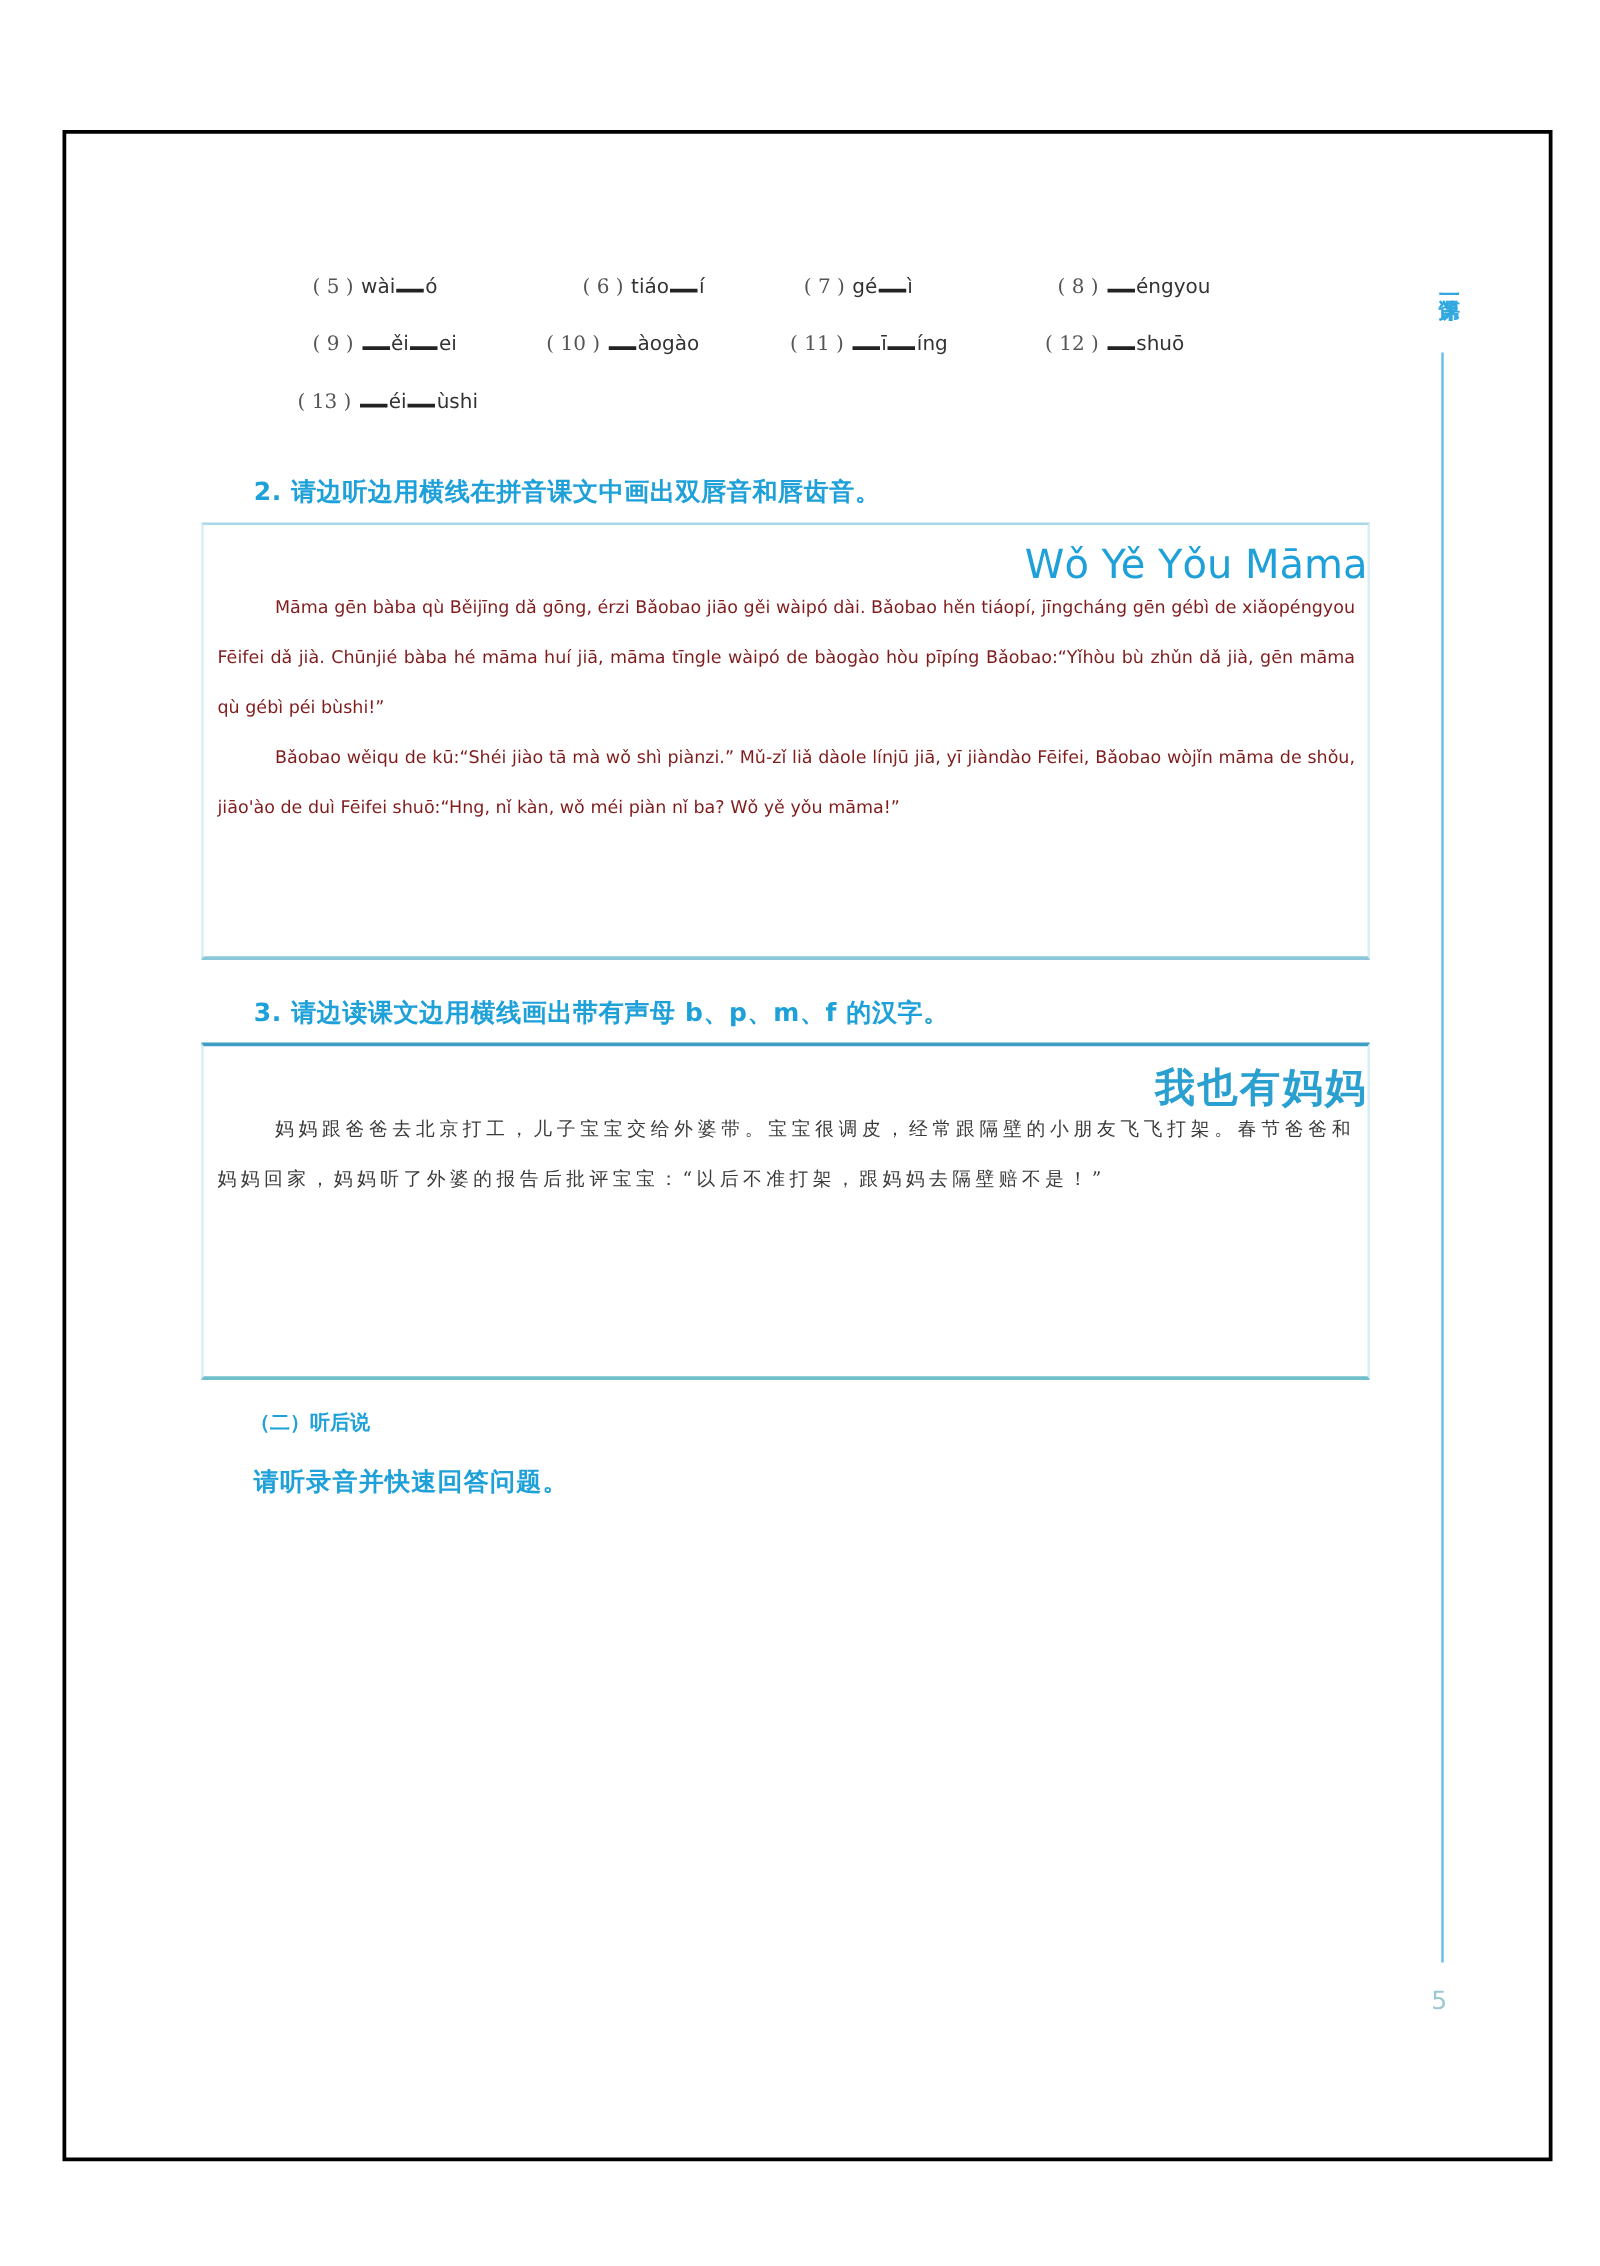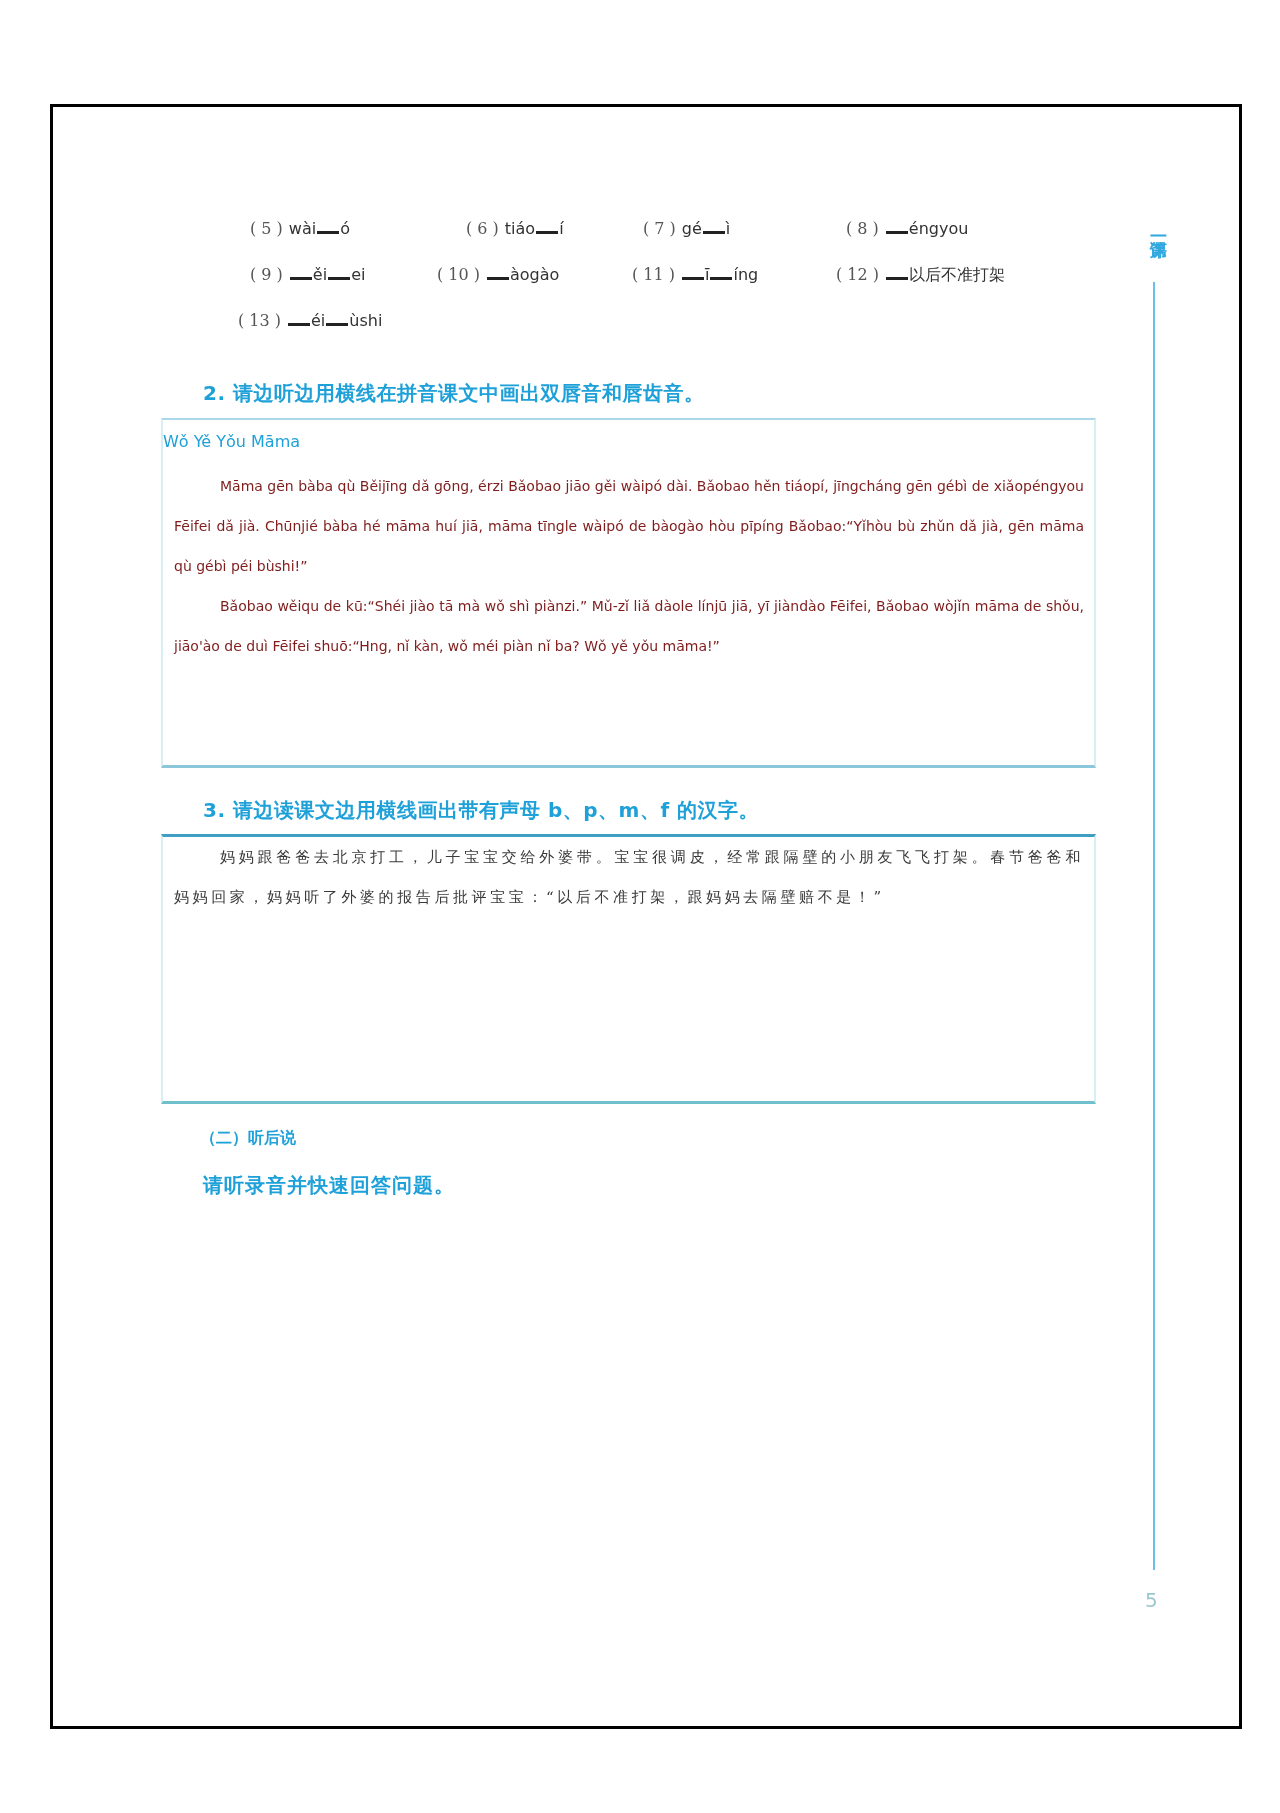--- a/index.html
+++ b/index.html
@@ -11,21 +11,21 @@
   .ex-num { font-family: "DejaVu Serif", serif; color: #555; margin-right: 6px; }
   .blank { display: inline-block; width: 22px; border-bottom: 3px solid #222; margin: 0 1px; height: 18px; vertical-align: baseline; }
 
   .instr { position: absolute; font-size: 20px; font-weight: bold; color: #1ea0d8; white-space: nowrap; letter-spacing: 0.5px; }
 
   .box { position: absolute; left: 161px; width: 935px; background: #fff;
          border-left: 2px solid #d7eef4; border-right: 2px solid #d7eef4; box-sizing: border-box; }
   .box1 { top: 418px; height: 350px; border-top: 2px solid #a9d8e8; border-bottom: 3px solid #8cc6da; }
   .box2 { top: 834px; height: 270px; border-top: 3px solid #3f9ec4; border-bottom: 3px solid #6fc0cc; }
 
-  .box-title { text-align: left; font-size: 16px; color: #1ea0d8; margin-top: 12px; height: 34px; }
+  .box-title { text-align: right; font-size: 32px; color: #1ea0d8; margin-top: 12px; height: 34px; }
   .box2 .box-title { font-family: "DejaVu Serif", serif; font-weight: bold; color: #2aa0d0; letter-spacing: 2px; }
   .para { font-size: 14px; line-height: 40px; color: #7f1d1d; padding: 0 10px 0 11px; text-align: justify; }
   .box1 .para { margin: 0; }
   .para.indent { text-indent: 46px; }
   .box2 .para { font-family: "DejaVu Serif", serif; font-size: 15px; letter-spacing: 3.6px; line-height: 40px; color: #3a3a3a; }
 
   .sub-head { position: absolute; left: 200px; top: 1128px; font-size: 16px; font-weight: bold; color: #1ea0d8; }
   .sub-instr { position: absolute; left: 203px; top: 1172px; font-size: 20px; font-weight: bold; color: #1ea0d8; letter-spacing: 1px; }
 
   .side-label { position: absolute; left: 1147px; top: 210px; width: 24px; font-size: 17px; font-weight: bold;
@@ -55,37 +55,38 @@
   <div class="ex-item" style="left:250px; top:259px;">
     <span class="ex-num">( 9 )</span><span class="blank"></span><span>ěi</span><span class="blank"></span><span>ei</span>
   </div>
   <div class="ex-item" style="left:437px; top:259px;">
     <span class="ex-num">( 10 )</span><span class="blank"></span><span>àogào</span>
   </div>
   <div class="ex-item" style="left:632px; top:259px;">
     <span class="ex-num">( 11 )</span><span class="blank"></span><span>ī</span><span class="blank"></span><span>íng</span>
   </div>
   <div class="ex-item" style="left:836px; top:259px;">
-    <span class="ex-num">( 12 )</span><span class="blank"></span><span>以后不准打架</span>
+    <span class="ex-num">( 12 )</span><span class="blank"></span><span>shuō</span>
   </div>
 
   <div class="ex-item" style="left:238px; top:305px;">
     <span class="ex-num">( 13 )</span><span class="blank"></span><span>éi</span><span class="blank"></span><span>ùshi</span>
   </div>
 </div>
 
 <div class="instr" style="left:203px; top:380px;">2.  请边听边用横线在拼音课文中画出双唇音和唇齿音。</div>
 <div class="box box1">
   <div class="box-title">Wǒ Yě Yǒu Māma</div>
   <p class="para indent">Māma gēn bàba qù Běijīng dǎ gōng, érzi Bǎobao jiāo gěi wàipó dài. Bǎobao hěn tiáopí, jīngcháng gēn gébì de xiǎopéngyou Fēifei dǎ jià. Chūnjié bàba hé māma huí jiā, māma tīngle wàipó de bàogào hòu pīpíng Bǎobao:“Yǐhòu bù zhǔn dǎ jià, gēn māma qù gébì péi bùshi!”</p>
   <p class="para indent">Bǎobao wěiqu de kū:“Shéi jiào tā mà wǒ shì piànzi.” Mǔ-zǐ liǎ dàole línjū jiā, yī jiàndào Fēifei, Bǎobao wòjǐn māma de shǒu, jiāo'ào de duì Fēifei shuō:“Hng, nǐ kàn, wǒ méi piàn nǐ ba? Wǒ yě yǒu māma!”</p>
 </div>
 
 <div class="instr" style="left:203px; top:797px;text-align:right;">3.  请边读课文边用横线画出带有声母 b、p、m、f 的汉字。</div>
 <div class="box box2">
+  <div class="box-title">我也有妈妈</div>
   <p class="para indent" style="margin:0;">妈妈跟爸爸去北京打工，儿子宝宝交给外婆带。宝宝很调皮，经常跟隔壁的小朋友飞飞打架。春节爸爸和妈妈回家，妈妈听了外婆的报告后批评宝宝：“以后不准打架，跟妈妈去隔壁赔不是！”</p>
 </div>
 
 <div class="sub-head">（二）听后说</div>
 <div class="sub-instr">请听录音并快速回答问题。</div>
 
 <div class="side-label">
   <span style="writing-mode: vertical-rl; text-orientation: upright;">第一课</span>
 </div>
 <div class="side-line"></div>

